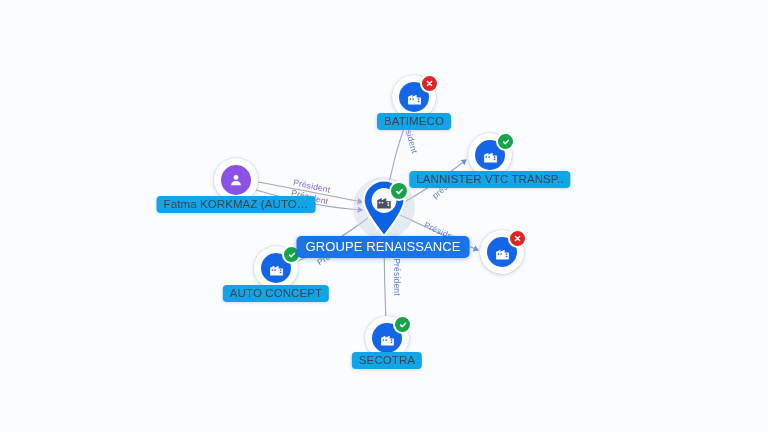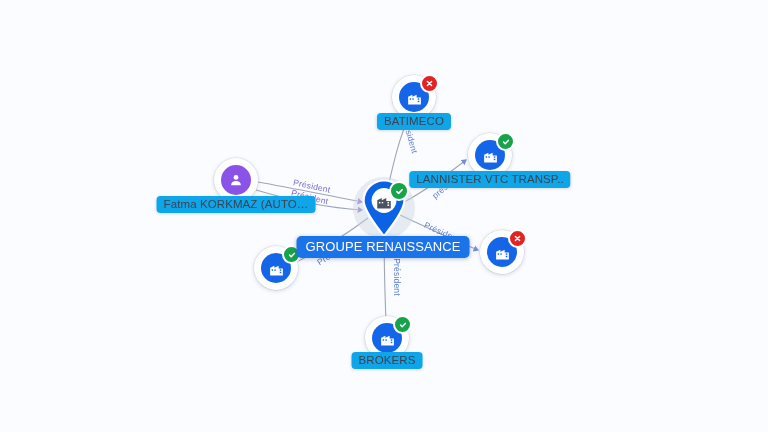--- a/index.html
+++ b/index.html
@@ -214,40 +214,41 @@
           <rect x="16.6" y="16.6" width="2.2" height="2" fill="#1565e8"></rect>
         </svg>
       </div>
       <div class="badge ok">
         <svg width="8" height="8" viewBox="0 0 12 12" stroke="#fff" stroke-width="2.2" fill="none" stroke-linecap="round" stroke-linejoin="round">
           <path d="M2.5 6.2 L4.8 8.5 L9.5 3.6"></path>
         </svg>
       </div>
     </div>
   </div>
-  <div class="node-label" style="left:387px;top:352px;">BROKERS</div>
+  <div class="node-label" style="left:387px;top:352px;">SECOTRA</div>
 
   <div class="node" style="left:276px;top:268px;">
     <div class="node-circle">
       <div class="icon-disc">
         <svg width="17" height="17" viewBox="0 0 24 24" fill="#fff">
           <path d="M3 21V11l6-3v3l6-3v4h6v10H3z"></path>
           <rect x="5.2" y="13.2" width="2" height="2" fill="#1565e8"></rect>
           <rect x="9" y="13.2" width="2" height="2" fill="#1565e8"></rect>
           <rect x="16.6" y="13.2" width="2.2" height="2" fill="#1565e8"></rect>
           <rect x="16.6" y="16.6" width="2.2" height="2" fill="#1565e8"></rect>
         </svg>
       </div>
       <div class="badge ok">
         <svg width="8" height="8" viewBox="0 0 12 12" stroke="#fff" stroke-width="2.2" fill="none" stroke-linecap="round" stroke-linejoin="round">
           <path d="M2.5 6.2 L4.8 8.5 L9.5 3.6"></path>
         </svg>
       </div>
     </div>
   </div>
+  <div class="node-label" style="left:276px;top:285px;">AUTO CONCEPT</div>
 
   <div class="node" style="left:236px;top:180px;">
     <div class="node-circle">
       <div class="icon-disc person">
         <svg width="16" height="16" viewBox="0 0 24 24" fill="#fff">
           <circle cx="12" cy="8.2" r="3.6"></circle>
           <path d="M4.6 20c0-4.1 3.3-6.4 7.4-6.4s7.4 2.3 7.4 6.4z"></path>
         </svg>
       </div>
     </div>

